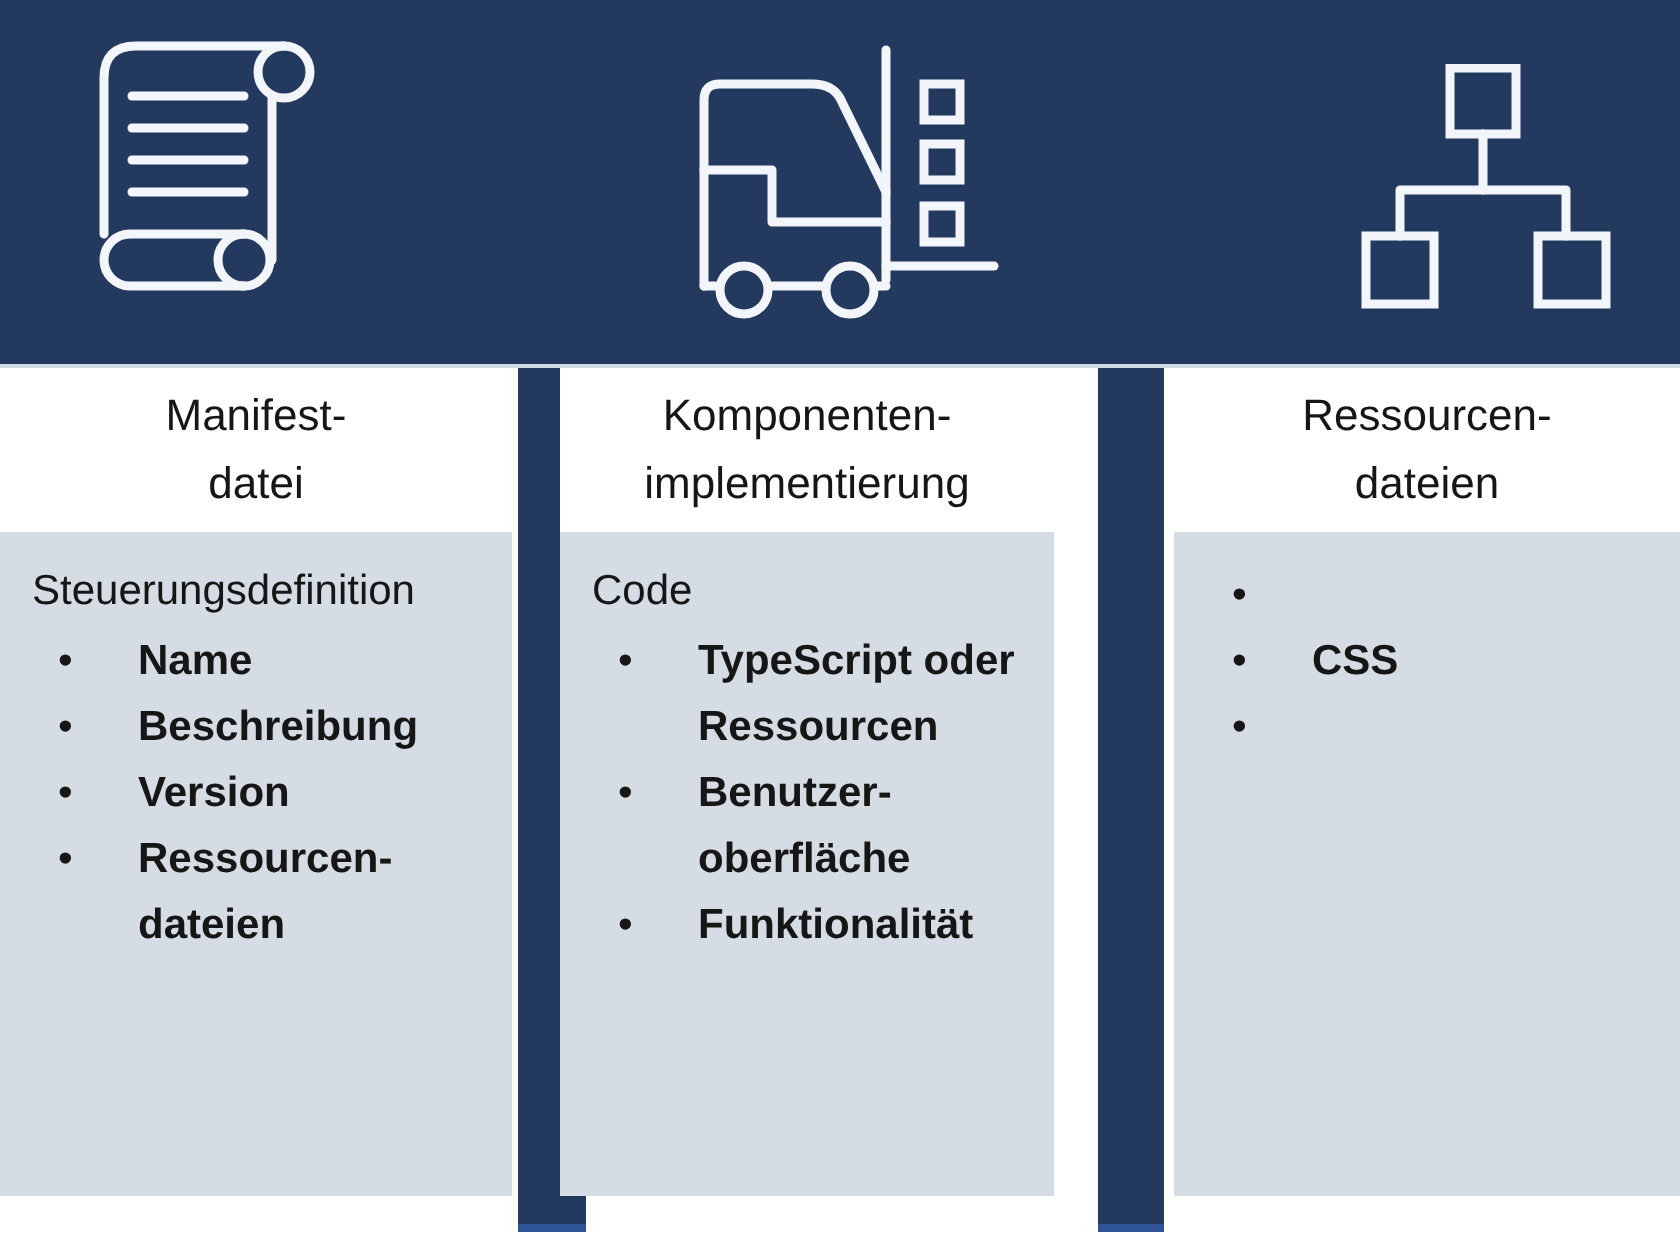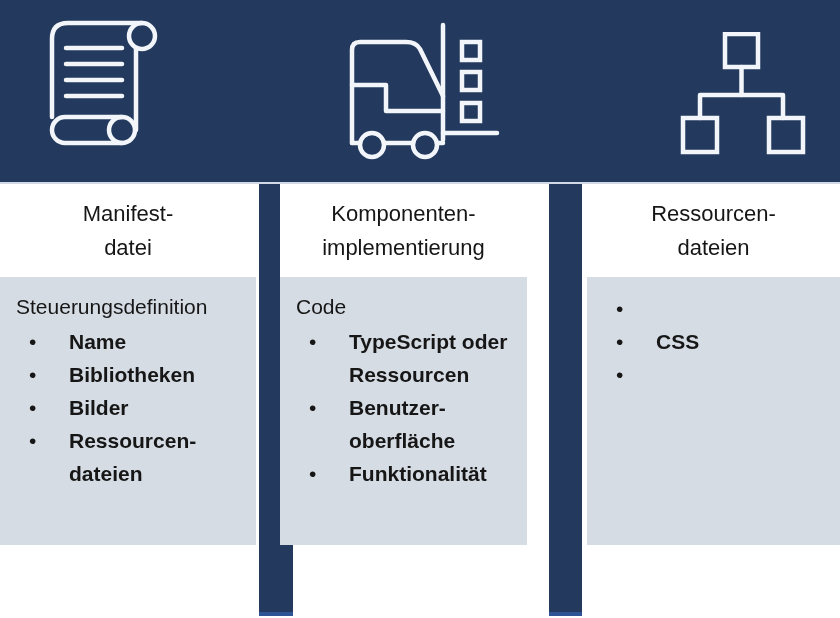--- a/index.html
+++ b/index.html
@@ -22,26 +22,26 @@
     position:absolute; top:184px; height:428px; background:#23395d;
     border-bottom:4px solid #2f5496;
   }
   .vbar1 { left:259px; width:34px; }
   .vbar2 { left:549px; width:33px; }
   .col { position:absolute; top:184px; }
   .col1 { left:0;     width:256px; }
   .col2 { left:280px; width:247px; }
   .col3 { left:587px; width:253px; }
   .col-title {
-    height:93px; display:flex; align-items:center; justify-content:center;
+    height:82px; display:flex; align-items:center; justify-content:center;
     text-align:center; font-size:22px; line-height:34px; white-space:pre-line;
     background:#ffffff; color:#161616;
   }
   .col-body {
-    height:268px; background:#d6dce4; box-sizing:border-box;
+    height:332px; background:#d6dce4; box-sizing:border-box;
     padding:13px 8px 0 16px; font-size:21px; line-height:33px;
   }
   .lead { white-space:pre-line; }
   ul.bullets { list-style:none; margin:2px 0 0 0; padding:0; }
   ul.bullets li { display:flex; }
   ul.bullets .dot { flex:none; width:53px; padding-left:13px; box-sizing:border-box; }
   ul.bullets .bt { white-space:pre-line;font-weight:bold; }
 </style>
 </head>
 <body>
@@ -92,25 +92,25 @@
 datei</div>
     <div class="col-body">
       <div class="lead">Steuerungsdefinition</div>
       <ul class="bullets">
         <li>
             <span class="dot">•</span>
             <span class="bt">Name</span>
           </li>
         <li>
             <span class="dot">•</span>
-            <span class="bt">Bibliotheken</span>
+            <span class="bt">Beschreibung</span>
           </li>
         <li>
             <span class="dot">•</span>
-            <span class="bt">Bilder</span>
+            <span class="bt">Version</span>
           </li>
         <li>
             <span class="dot">•</span>
             <span class="bt">Ressourcen-
 dateien</span>
           </li>
       </ul>
     </div>
   </div>
 

